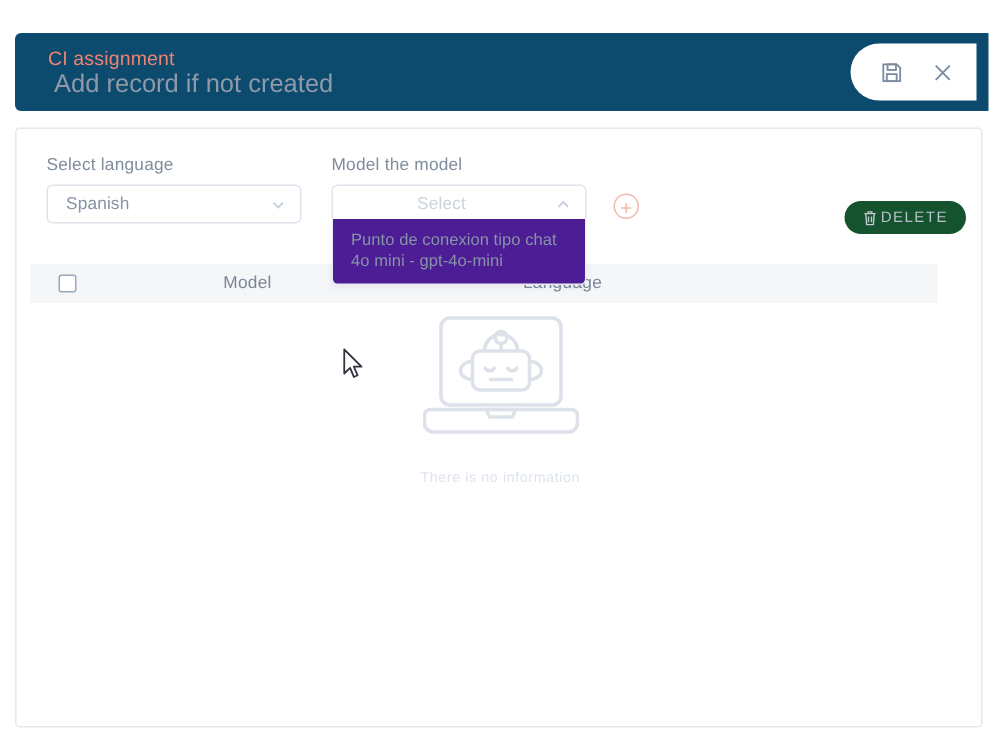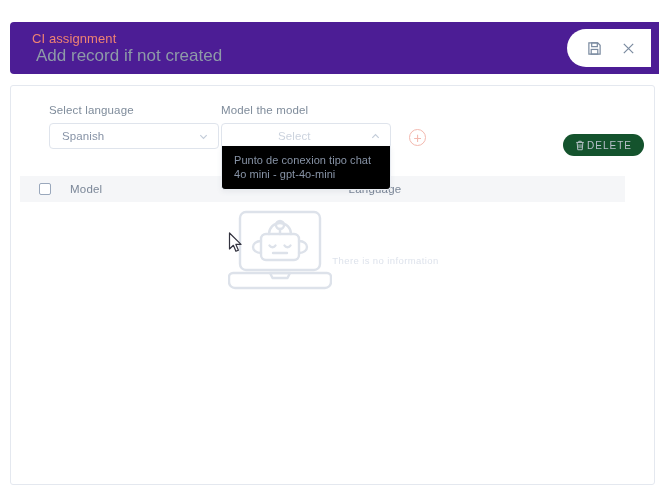--- a/index.html
+++ b/index.html
@@ -15,21 +15,21 @@
     position: relative;
   }
 
   
   .header-bar {
     position: absolute;
     left: 10px;
     top: 22px;
     width: 649px;
     height: 52px;
-    background: #4c1d95;
+    background: #0c4a6e;
     border-radius: 4px 0 0 4px;
     box-sizing: border-box;
   }
   .header-text-block {
     position: absolute;
     left: 22px;
     top: 8px;
   }
   .header-title {
     color: #ef8372;
@@ -75,21 +75,21 @@
     background: #ffffff;
     border: 1px solid #e4e8ef;
     border-radius: 3px;
     box-sizing: border-box;
   }
 
   
   .field-group {
     position: absolute;
   }
-  .field-group.language { left: 38px; top: 18px; width: 170px; }
+  .field-group.language { left: 20px; top: 18px; width: 170px; }
   .field-group.model    { left: 210px; top: 18px; width: 170px; }
 
   .field-label {
     font-size: 11.5px;
     color: #7f8c9b;
     margin-bottom: 7px;
     letter-spacing: 0.15px;
   }
   .select-box {
     height: 26px;
@@ -117,21 +117,21 @@
     align-items: center;
     justify-content: center;
   }
 
   
   .dropdown-panel {
     position: absolute;
     left: 210px;
     top: 60px;
     width: 170px;
-    background: #000000;
+    background: #4c1d95;
     border: 1px solid #e9edf3;
     border-top: none;
     border-radius: 0 0 4px 4px;
     box-shadow: 0 2px 5px rgba(120,130,150,0.10);
     z-index: 30;
     padding: 4px 0 5px 0;
     box-sizing: border-box;
   }
   .dropdown-option {
     font-size: 11px;
@@ -201,33 +201,32 @@
     border-radius: 2px;
     background: #ffffff;
     cursor: pointer;
     box-sizing: border-box;
   }
   .th {
     font-size: 11.5px;
     color: #7b8798;
     letter-spacing: 0.2px;
   }
-  .th.model { width: 190px; }
+  .th.model { width: 190px; text-align: center; }
   .th.language { width: 230px; text-align: center; }
 
   
   .empty-state {
     position: absolute;
     left: 0;
     top: 122px;
     width: 645px;
     display: flex;
-    flex-direction: row;
-    align-items: center;
-    justify-content: center;
+    flex-direction: column;
+    align-items: center;
   }
   .empty-caption {
     margin-top: 8px;
     font-size: 9.5px;
     color: #dee3ec;
     letter-spacing: 0.4px;
   }
 
   
   .cursor {

